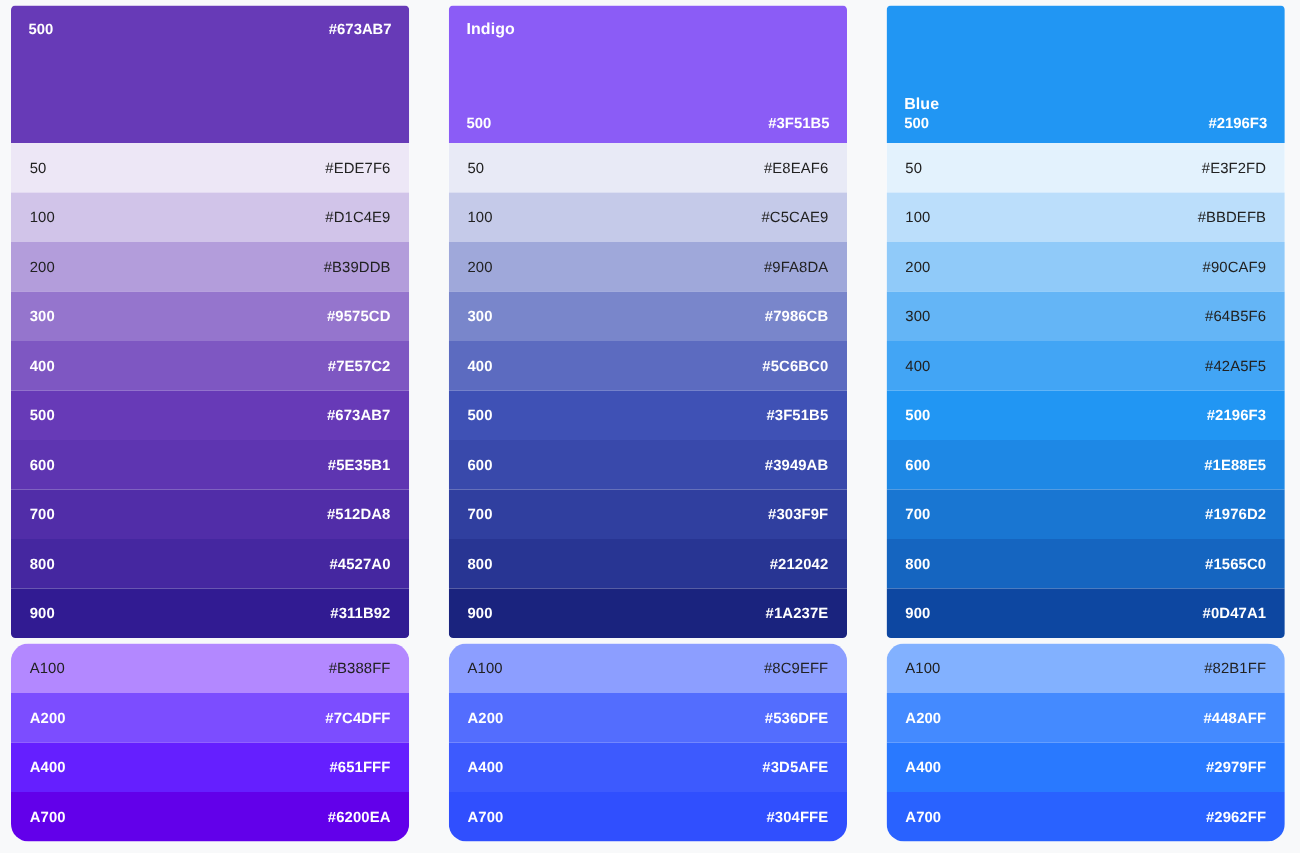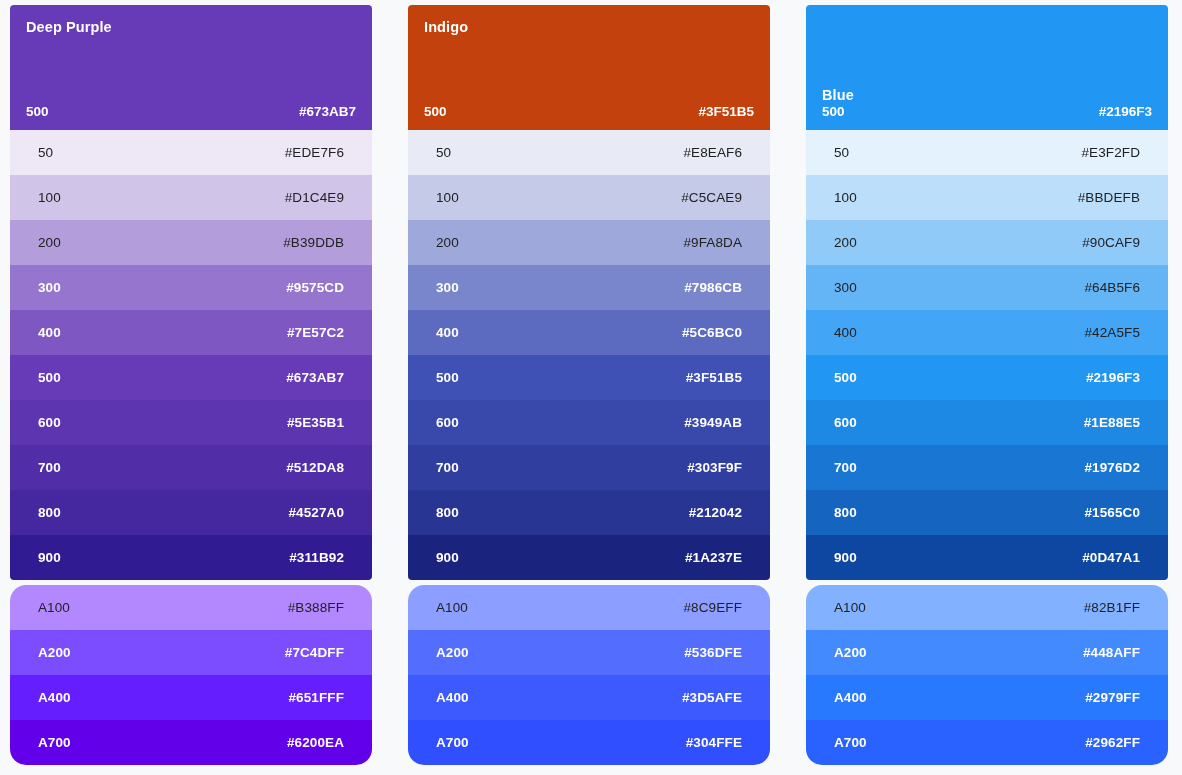--- a/index.html
+++ b/index.html
@@ -58,21 +58,21 @@
     display: flex;
     flex-direction: row;
     justify-content: space-between;
     align-items: baseline;
     font-size: 13.5px;
     font-weight: bold;
   }
   .swatch-row {
     height: 45px;
     box-sizing: border-box;
-    padding: 0 28px;
+    padding: 0 17px;
     display: flex;
     flex-direction: row;
     justify-content: space-between;
     align-items: center;
     font-size: 13.5px;
   }
   .swatch-name {
     font-weight: normal;
     letter-spacing: 0.1px;
   }
@@ -91,21 +91,20 @@
     font-weight: normal;
   }
 </style>
 </head>
 <body>
 
 <div id="palette-grid">
     <div class="palette-column">
       <div class="palette-card">
         <div class="palette-header on-dark" style="background: rgb(103, 58, 183);">
-          <div class="palette-header-name" style="color: rgb(255, 255, 255);">Deep Purple</div>
           <div class="palette-header-row">
             <span style="color: rgb(255, 255, 255);">500</span>
             <span style="color: rgb(255, 255, 255);">#673AB7</span>
           </div>
         </div>
         <div class="swatch-row on-light" style="background: rgb(237, 231, 246);">
           <span class="swatch-name">50</span>
           <span class="swatch-hex">#EDE7F6</span>
         </div>
         <div class="swatch-row on-light" style="background: rgb(209, 196, 233);">
@@ -159,21 +158,21 @@
           <span class="swatch-hex">#651FFF</span>
         </div>
         <div class="swatch-row on-dark" style="background: rgb(98, 0, 234);">
           <span class="swatch-name">A700</span>
           <span class="swatch-hex">#6200EA</span>
         </div>
       </div>
     </div>
     <div class="palette-column">
       <div class="palette-card">
-        <div class="palette-header on-dark" style="background: #c2410c;">
+        <div class="palette-header on-dark" style="background: #8b5cf6;">
           <div class="palette-header-name" style="color: rgb(255, 255, 255);">Indigo</div>
           <div class="palette-header-row">
             <span style="color: rgb(255, 255, 255);">500</span>
             <span style="color: rgb(255, 255, 255);">#3F51B5</span>
           </div>
         </div>
         <div class="swatch-row on-light" style="background: rgb(232, 234, 246);">
           <span class="swatch-name">50</span>
           <span class="swatch-hex">#E8EAF6</span>
         </div>

